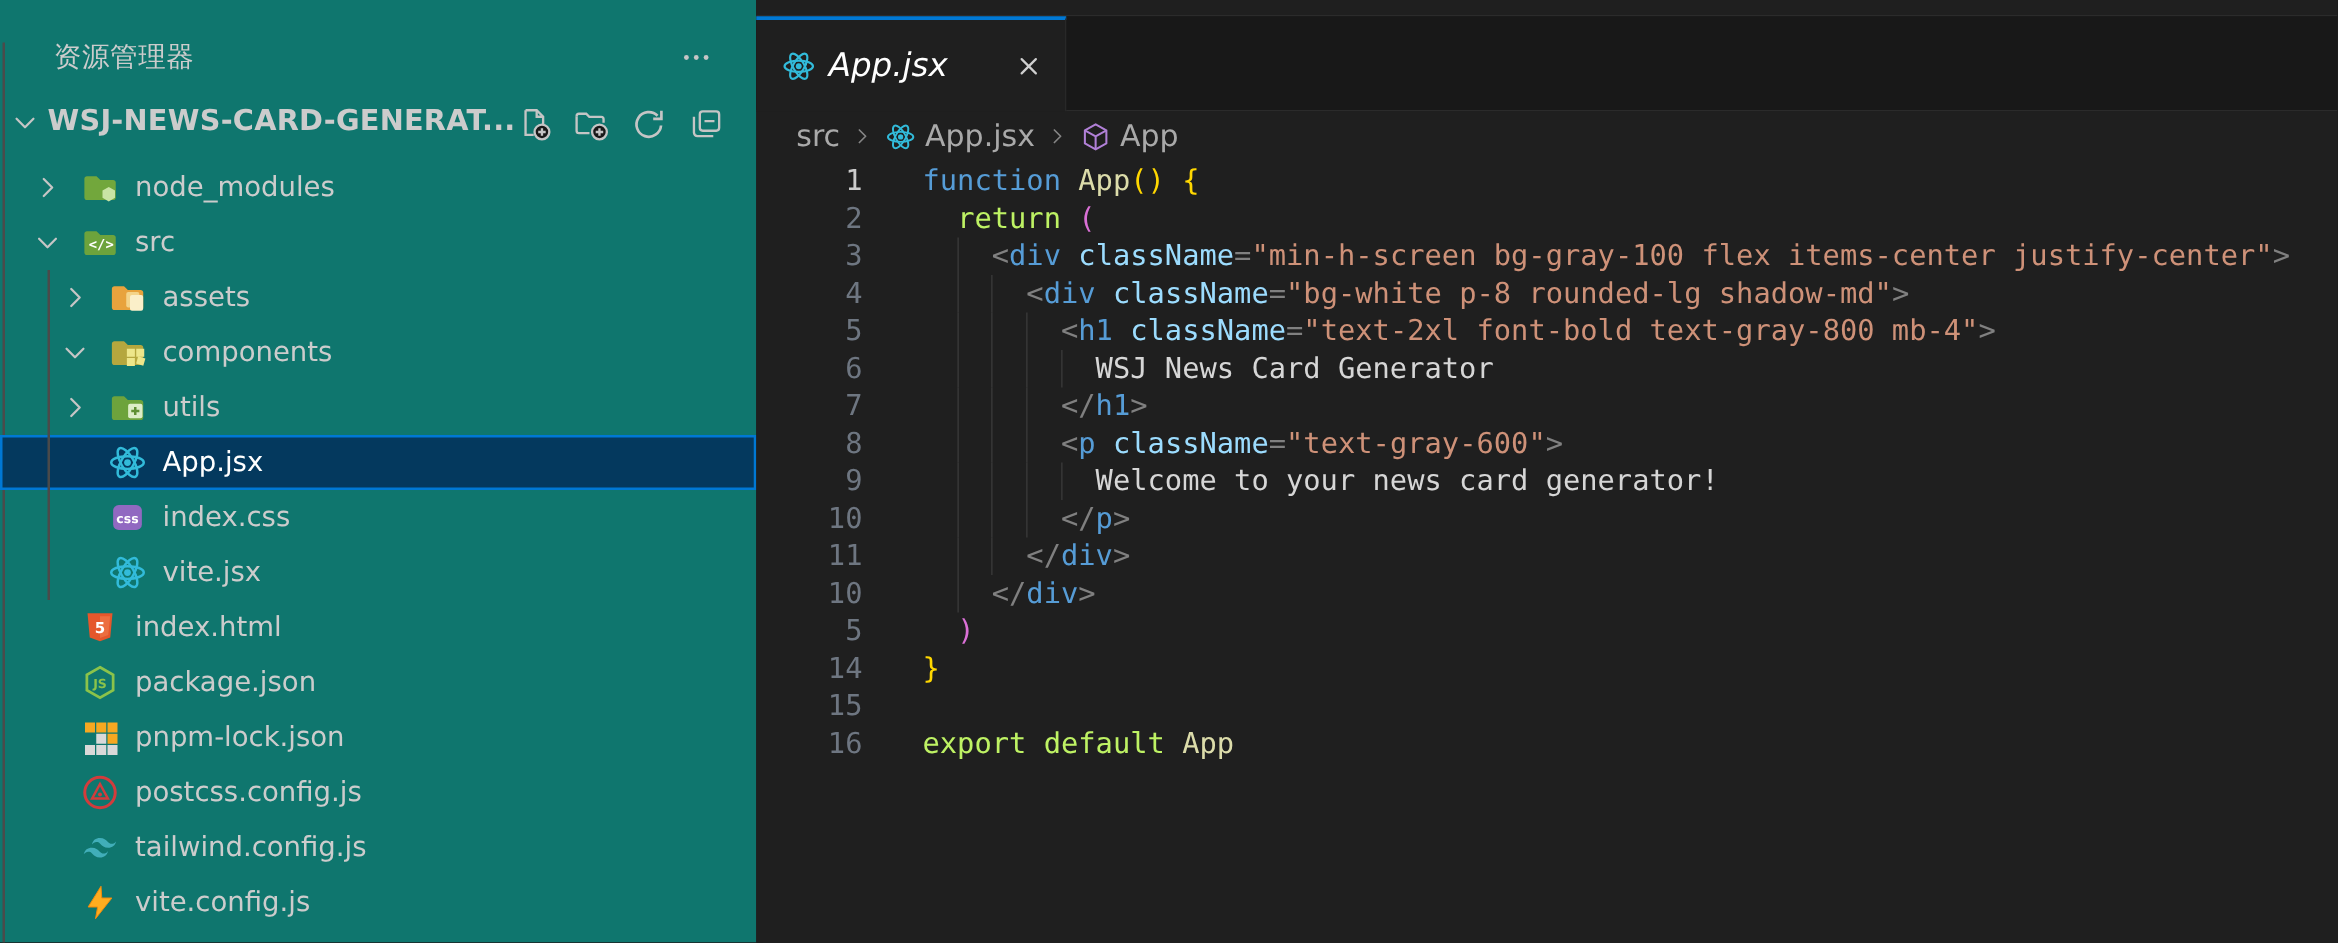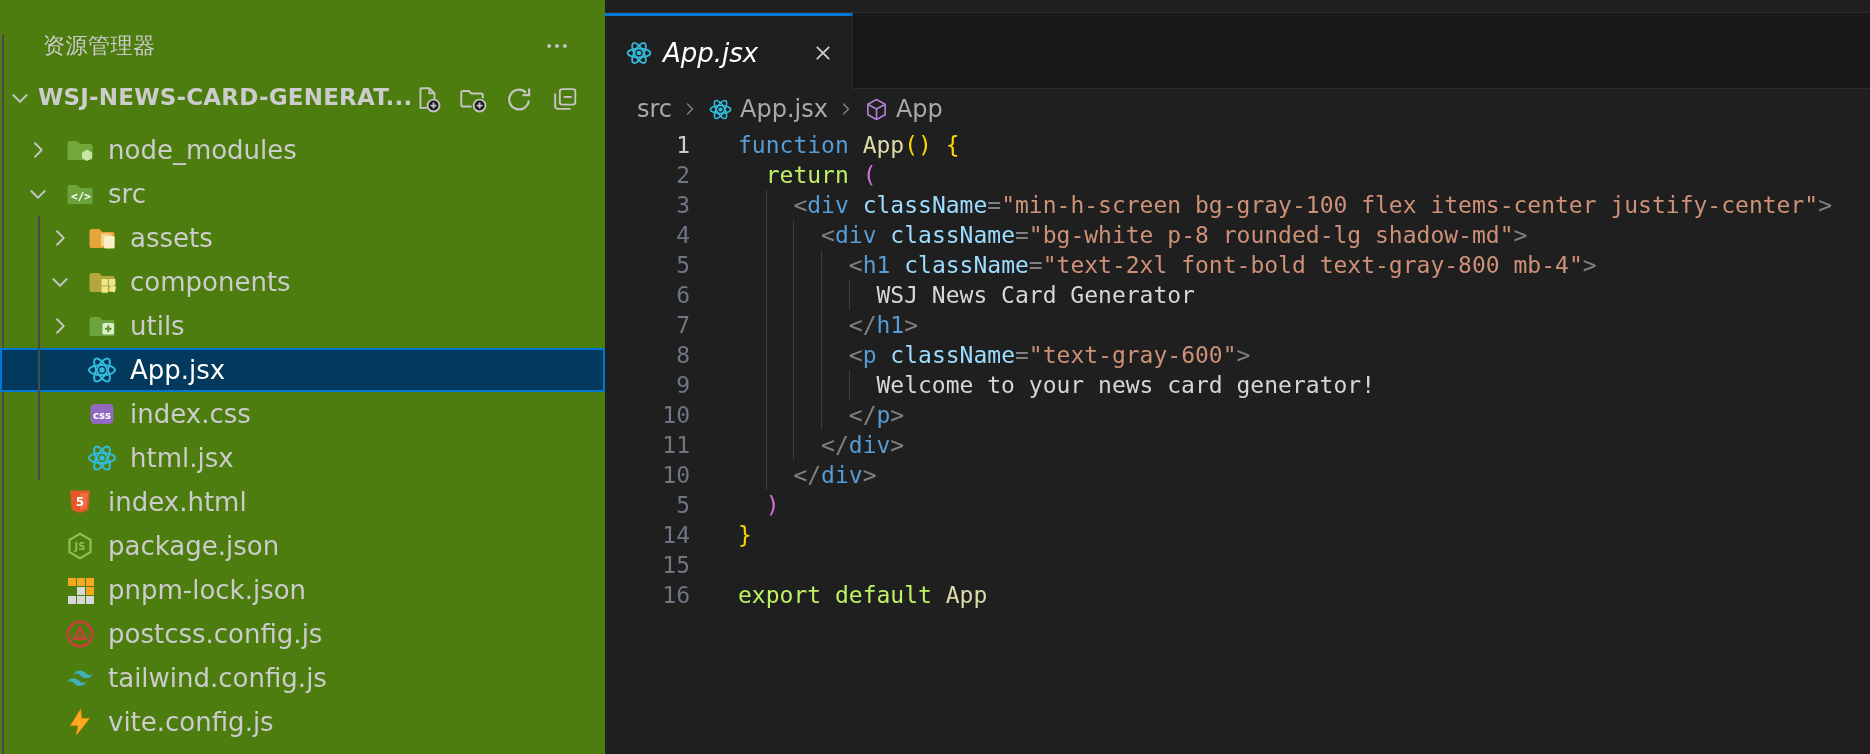--- a/index.html
+++ b/index.html
@@ -3,38 +3,38 @@
 <meta charset="utf-8">
 <style>
   html,body{margin:0;padding:0}
   body{
     width:1870px;height:754px;position:relative;overflow:hidden;
     background:#1f1f1f;
     font-family:"DejaVu Sans","Liberation Sans",sans-serif;
     -webkit-font-smoothing:antialiased;
   }
   
-  #sidebar{position:absolute;left:0;top:0;width:605px;height:754px;background:#4d7c0f}
+  #sidebar{position:absolute;left:0;top:0;width:605px;height:754px;background:#0f766e}
   .sidebar-edge{position:absolute;left:2px;top:34px;width:2px;height:720px;background:#4b4b4b}
   .explorer-title-row{position:absolute;top:26px;left:0;width:100%;height:40px;display:flex;align-items:center}
   .explorer-title{margin-left:43px;font-size:22px;color:#cccccc;letter-spacing:.5px}
   .more-btn{margin-left:auto;margin-right:32px;width:32px;height:32px;display:flex;align-items:center;justify-content:center;cursor:pointer}
   .section-header{position:absolute;top:84px;left:0;width:100%;height:42px;display:flex;align-items:flex-start;cursor:pointer}
   .sec-chevron{margin-left:8px;width:28px;height:28px;display:flex;align-items:center;justify-content:center}
   .sec-label{font-weight:bold;font-size:23px;color:#cccccc;margin-left:6px;letter-spacing:.2px;white-space:nowrap}
   .sec-actions{margin-left:auto;margin-right:32px;display:flex;gap:16px}
   .icon-btn{width:30px;height:30px;display:flex;align-items:center;justify-content:center;cursor:pointer}
   #tree{position:absolute;top:128px;left:0;width:100%}
   .tree-row{height:44px;display:flex;align-items:center;box-sizing:border-box;cursor:pointer}
   .tree-row.lvl0{padding-left:26px}
   .tree-row.lvl1{padding-left:48px}
   .tree-row.selected{background:#04395e;outline:2px solid #0078d4;outline-offset:-2px}
   .tw-chev{width:38px;height:30px;display:flex;align-items:center;flex:none}
   .tw-icon{width:32px;height:32px;margin-right:12px;flex:none;display:flex;align-items:center;justify-content:center}
-  .tw-label{font-size:26px;color:#cccccc;white-space:nowrap}
+  .tw-label{font-size:22px;color:#cccccc;white-space:nowrap}
   .tree-row.selected .tw-label{color:#ffffff}
   .tree-guide{position:absolute;left:38px;top:88px;width:2px;height:264px;background:#4a4a4a}
   
   #editor{position:absolute;left:605px;top:0;width:1265px;height:754px;background:#1f1f1f}
   .top-strip{height:12px;background:#1f1f1f;border-bottom:1px solid #2b2b2b}
   .tabbar{height:75px;background:#181818;border-bottom:1px solid #2b2b2b;display:flex}
   .tab{width:248px;background:#1f1f1f;border-top:3px solid #0078d4;border-right:1px solid #282828;
        display:flex;align-items:center;padding:0 14px 0 20px;box-sizing:border-box;margin-bottom:-1px;cursor:pointer}
   .tab-label{font-style:italic;font-size:26px;color:#ffffff;margin-left:10px;white-space:nowrap}
   .tab-close{margin-left:auto;width:30px;height:30px;display:flex;align-items:center;justify-content:center;cursor:pointer;border-radius:5px}
@@ -250,21 +250,21 @@
             <svg width="32" height="32" viewBox="0 0 32 32">
               <circle cx="16" cy="16" r="2.7" fill="#32bbda"></circle>
               <g fill="none" stroke="#32bbda" stroke-width="2">
                 <ellipse cx="16" cy="16" rx="13" ry="5.1"></ellipse>
                 <ellipse cx="16" cy="16" rx="13" ry="5.1" transform="rotate(60 16 16)"></ellipse>
                 <ellipse cx="16" cy="16" rx="13" ry="5.1" transform="rotate(120 16 16)"></ellipse>
               </g>
             </svg>
           </span>
         </span>
-        <span class="tw-label">html.jsx</span>
+        <span class="tw-label">vite.jsx</span>
       </div>
       <div class="tree-row lvl0">
         <span class="tw-chev"></span>
         <span class="tw-icon">
           <span class="ic" style="width:32px;height:32px">
             <svg width="32" height="32" viewBox="0 0 32 32">
               <path d="M6 4.5h20l-1.8 19.5-8.2 3-8.2-3z" fill="#E5572B"></path>
               <path d="M16 7v17.4l6.6-2.4 1.5-15z" fill="#EC6E3F"></path>
               <text x="16" y="20" font-size="12" font-weight="bold" fill="#ffffff" text-anchor="middle" font-family="DejaVu Sans,sans-serif">5</text>
             </svg>

